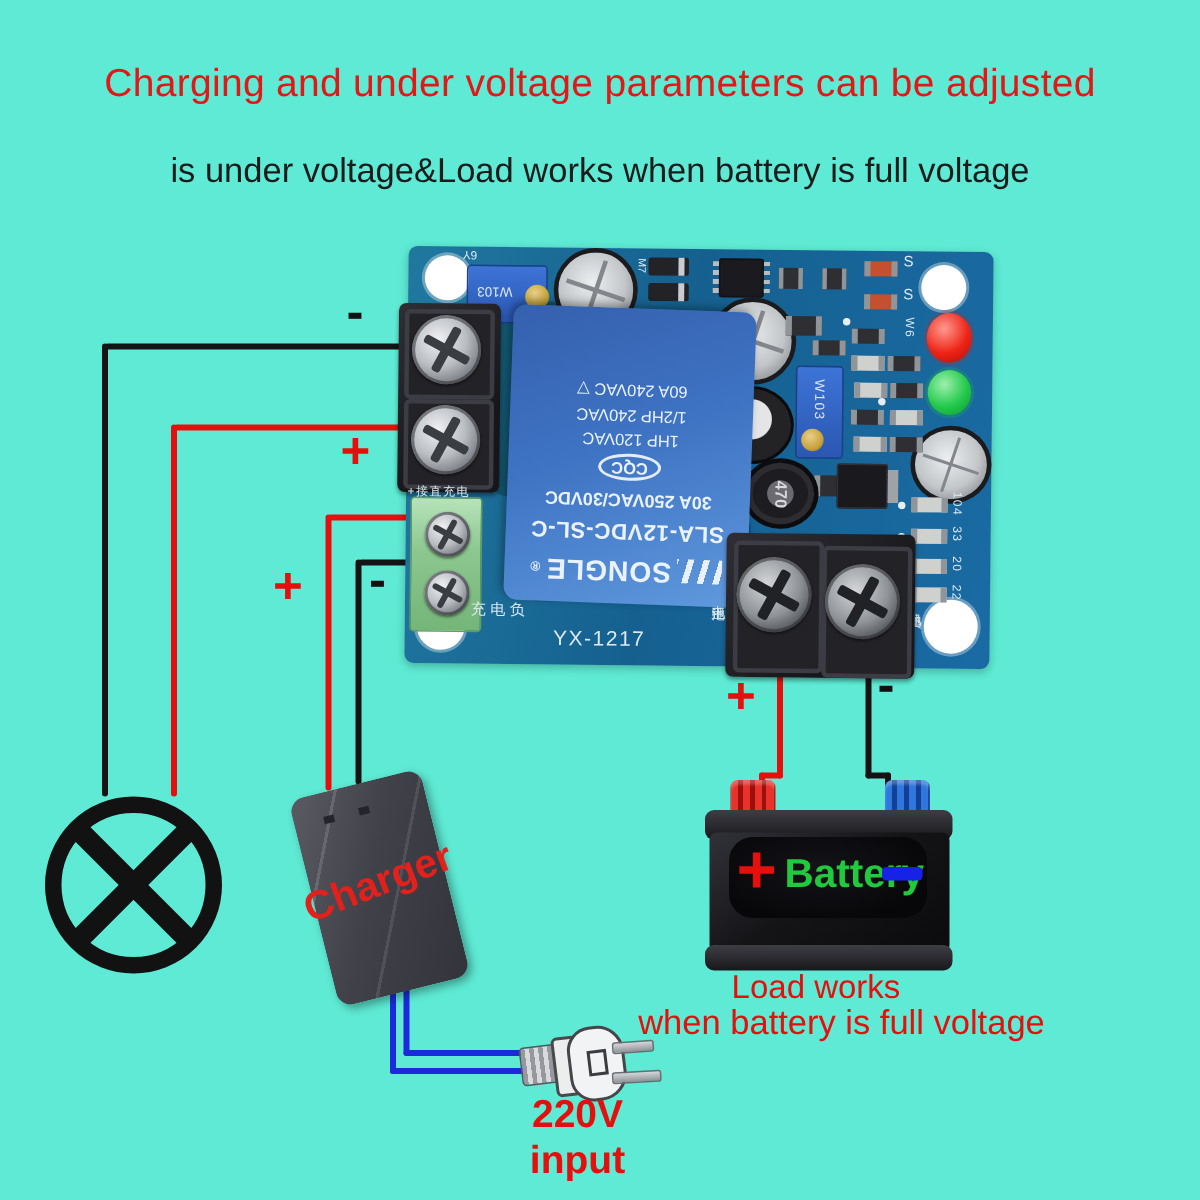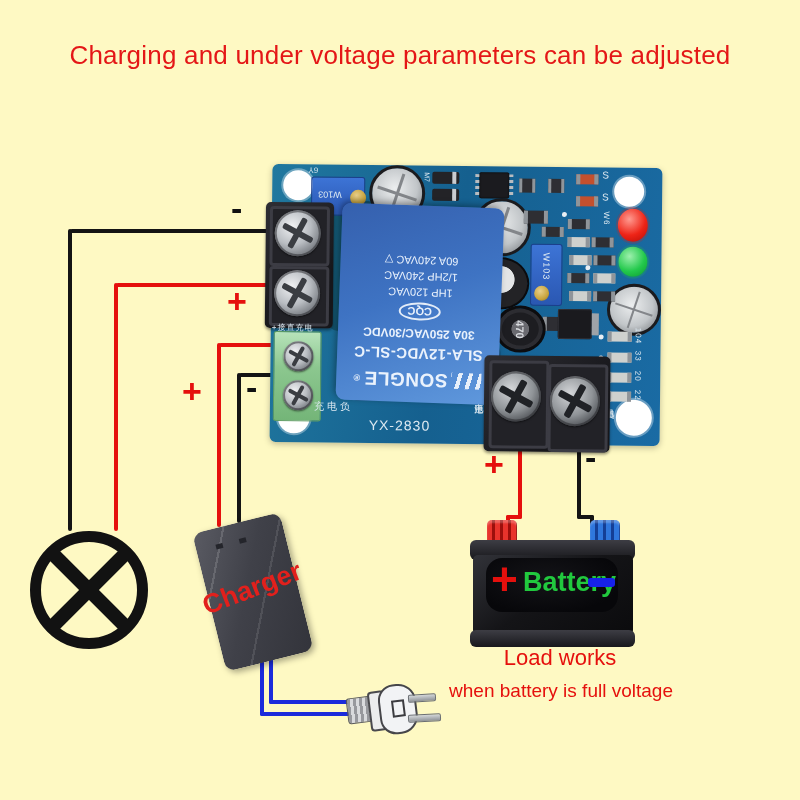--- a/index.html
+++ b/index.html
@@ -1,16 +1,16 @@
 <!DOCTYPE html>
 <html><head>
 <meta charset="utf-8">
 <style>
   html,body{margin:0;padding:0;background:#fff;}
-  .scene{position:relative;width:800px;height:800px;background:#fef9c3;overflow:hidden;
+  .scene{position:relative;width:800px;height:800px;background:#5eead4;overflow:hidden;
          font-family:"Liberation Sans",sans-serif;}
   .abs{position:absolute;}
   .ctr{text-align:center;}
 
   
   .title{left:0;right:0;top:40px;font-size:26px;color:#e41717;letter-spacing:.2px;}
   .sub{left:0;right:0;color:#1b1b1b;font-size:23px;}
 
   
   .wire{position:absolute;border-radius:2px;}
@@ -134,20 +134,21 @@
   .bat-name{position:absolute;left:37px;top:9px;color:#21c93e;font-size:27px;font-weight:bold;}
   .bat-minus{position:absolute;right:3px;top:20px;width:27px;height:9px;background:#1722e8;border-radius:3px;}
   .caption{color:#e5100d;font-size:22px;}
 </style>
 </head>
 <body>
 
 <div class="scene">
 
   <div class="abs ctr title">Charging and under voltage parameters can be adjusted</div>
+  <div class="abs ctr sub" style="top:100px;">is under voltage&amp;Load works when battery is full voltage</div>
 
   <div class="wire wk" style="left:70px;top:229px;width:216px;height:4px;"></div>
   <div class="wire wk" style="left:68px;top:229px;width:4px;height:302px;"></div>
   <div class="pm blk" style="left:231px;top:193px;">-</div>
 
   <div class="wire wr" style="left:116px;top:283px;width:172px;height:4px;"></div>
   <div class="wire wr" style="left:114px;top:283px;width:4px;height:248px;"></div>
   <div class="pm red" style="left:227px;top:286px;">+</div>
 
   <div class="wire wr" style="left:219px;top:343px;width:64px;height:4px;"></div>
@@ -274,21 +275,21 @@
       <div class="cqc">CQC</div>
       <div class="spec">1HP 120VAC</div>
       <div class="spec">1/2HP 240VAC</div>
       <div class="spec">
         <span>60A 240VAC</span>
         <span>▽</span>
       </div>
     </div>
 
     <div class="silk" style="left:44px;top:235px;font-size:10px;letter-spacing:3px;">充电负</div>
-    <div class="silk" style="left:99px;top:252px;font-size:14px;letter-spacing:1px;">YX-2830</div>
+    <div class="silk" style="left:99px;top:252px;font-size:14px;letter-spacing:1px;">YX-1217</div>
     <div class="silk vtext" style="left:202px;top:230px;font-size:9px;">电池正</div>
     <div class="silk vtext" style="left:333px;top:233px;font-size:9px;">电池负</div>
 
     <div class="tblock" style="left:214px;top:189px;width:126px;height:96px;">
       <div class="tcell" style="left:5px;top:5px;width:54px;height:82px;"></div>
       <div class="tcell" style="left:64px;top:8px;width:54px;height:82px;"></div>
       <div class="screw big" style="left:7px;top:16px;width:50px;height:50px;"></div>
       <div class="screw big" style="left:66px;top:20px;width:50px;height:50px;"></div>
     </div>
   </div>
@@ -305,29 +306,30 @@
     <div class="charger-label">Charger</div>
   </div>
 
   <div class="abs ferrule"></div>
   <div class="abs plug-neck"></div>
   <div class="abs plug-body">
     <div class="plug-hole"></div>
   </div>
   <div class="abs prong" style="left:408px;top:694px;width:26px;height:6px;transform:rotate(-4deg);"></div>
   <div class="abs prong" style="left:408px;top:714px;width:31px;height:6px;transform:rotate(-3deg);"></div>
+  <div class="abs ctr" style="left:323px;top:727px;width:124px;font-size:26px;font-weight:bold;color:#e5100d;">220V input</div>
 
   <div class="abs" style="left:468px;top:515px;width:168px;height:132px;">
     <div class="bat-post red" style="left:19px;top:5px;"></div>
     <div class="bat-post blue" style="left:122px;top:5px;"></div>
     <div class="bat-rail" style="left:2px;top:25px;width:165px;height:20px;"></div>
     <div class="bat-body" style="left:5px;top:40px;width:160px;height:80px;"></div>
     <div class="bat-rail" style="left:2px;top:115px;width:165px;height:17px;"></div>
     <div class="bat-face" style="left:18px;top:43px;width:132px;height:54px;">
       <span class="bat-plus">+</span>
       <span class="bat-name">Battery</span>
       <span class="bat-minus"></span>
     </div>
   </div>
-  <div class="abs ctr caption" style="left:460px;top:645px;width:200px;">Load works</div>
-  <div class="abs ctr caption" style="left:424px;top:668px;width:274px;font-size:19px;margin-top:12px;">when battery is full voltage</div>
+  <div class="abs ctr caption" style="left:444px;top:645px;width:200px;">Load works</div>
+  <div class="abs ctr caption" style="left:424px;top:668px;width:274px;font-size:23px;">when battery is full voltage</div>
 
 </div>
 
 </body></html>

